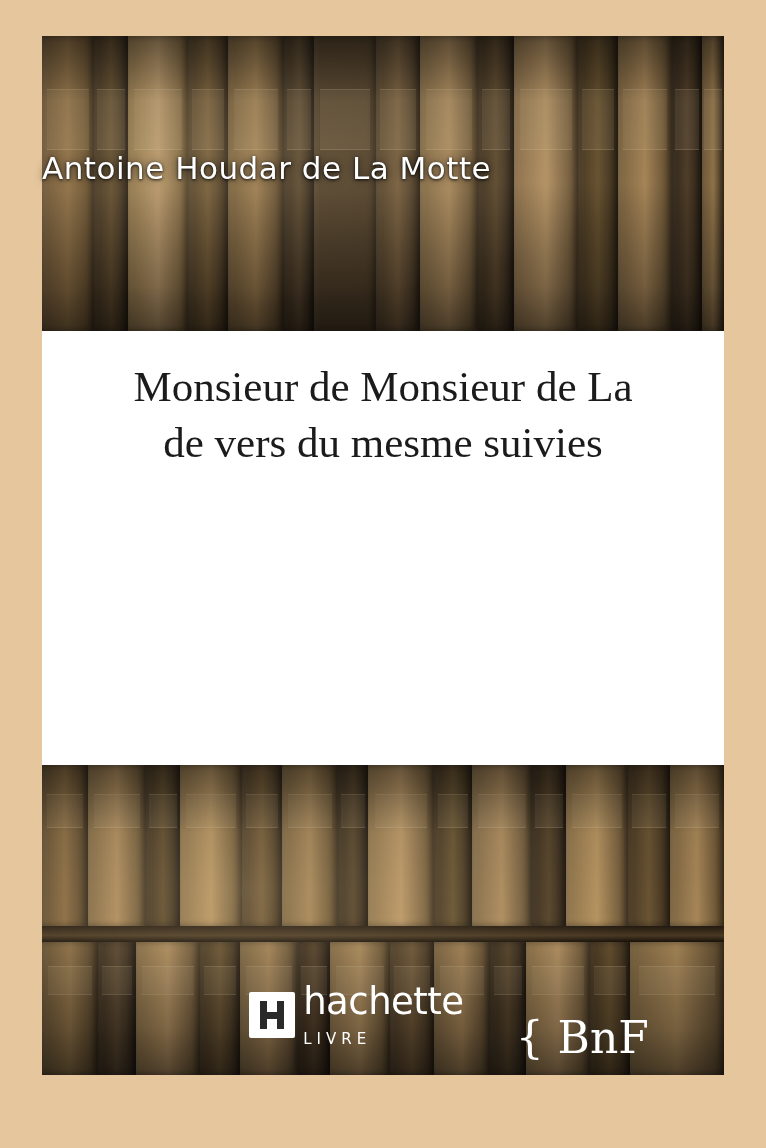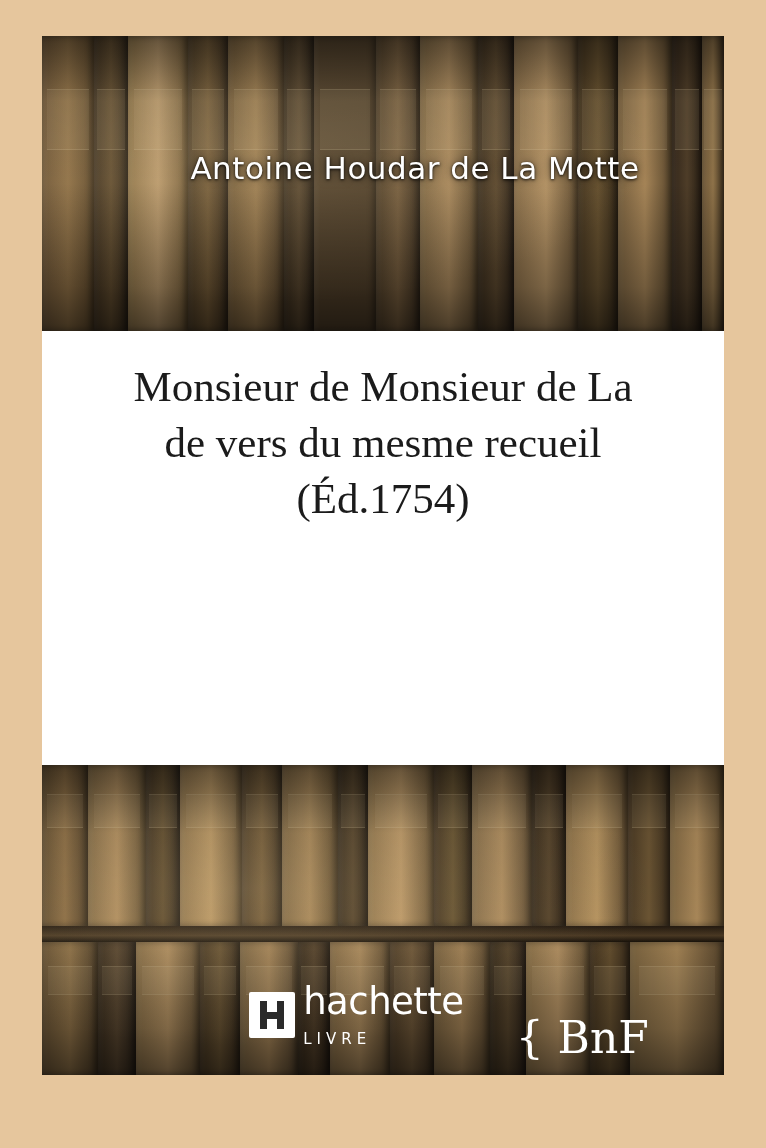--- a/index.html
+++ b/index.html
@@ -90,22 +90,21 @@
     height: 16px;
     background: linear-gradient(to bottom, #241a10, #4c3a24 60%, #1a130b);
   }
 
   
   .author-band {
     position: absolute;
     left: 42px;
     top: 150px;
     width: 682px;
-    text-align: center;
-    padding-left: 32px;
+    text-align: left;
   }
   .author-name {
     display: inline-block;
     font-family: "DejaVu Sans", sans-serif;
     font-size: 31px;
     letter-spacing: 0.5px;
     color: #ffffff;
     text-shadow: 0 1px 3px rgba(0,0,0,0.85), 0 0 10px rgba(0,0,0,0.6);
     white-space: nowrap;
   }
@@ -233,22 +232,21 @@
     <div class="shelf-overlay"></div>
   </div>
 
   <div class="author-band">
     <span class="author-name">Antoine Houdar de La Motte</span>
   </div>
 
   <div class="title-panel">
     <div class="title-text">
       <div>Monsieur de Monsieur de La</div>
-      <div>de vers du mesme recueil</div>
-      <div>(Éd.1754)</div>
+      <div>de vers du mesme suivies</div>
     </div>
   </div>
 
   <div class="photo-bottom">
     <div class="shelf-books" style="height:52%;">
       <div class="book" style="left:0px;  width:46px; background:linear-gradient(to right,#5e4a2e,#86684083,#4b3a24);"></div>
       <div class="book" style="left:0px;  width:46px; background:linear-gradient(to right,#5e4a2e,#866840,#4b3a24);"></div>
       <div class="book" style="left:46px; width:58px; background:linear-gradient(to right,#7f6743,#aa885a,#5c4a2e);"></div>
       <div class="book" style="left:104px;width:34px; background:linear-gradient(to right,#3b2e1e,#594629,#2f251a);"></div>
       <div class="book" style="left:138px;width:62px; background:linear-gradient(to right,#8a6f48,#b3915f,#604c30);"></div>

